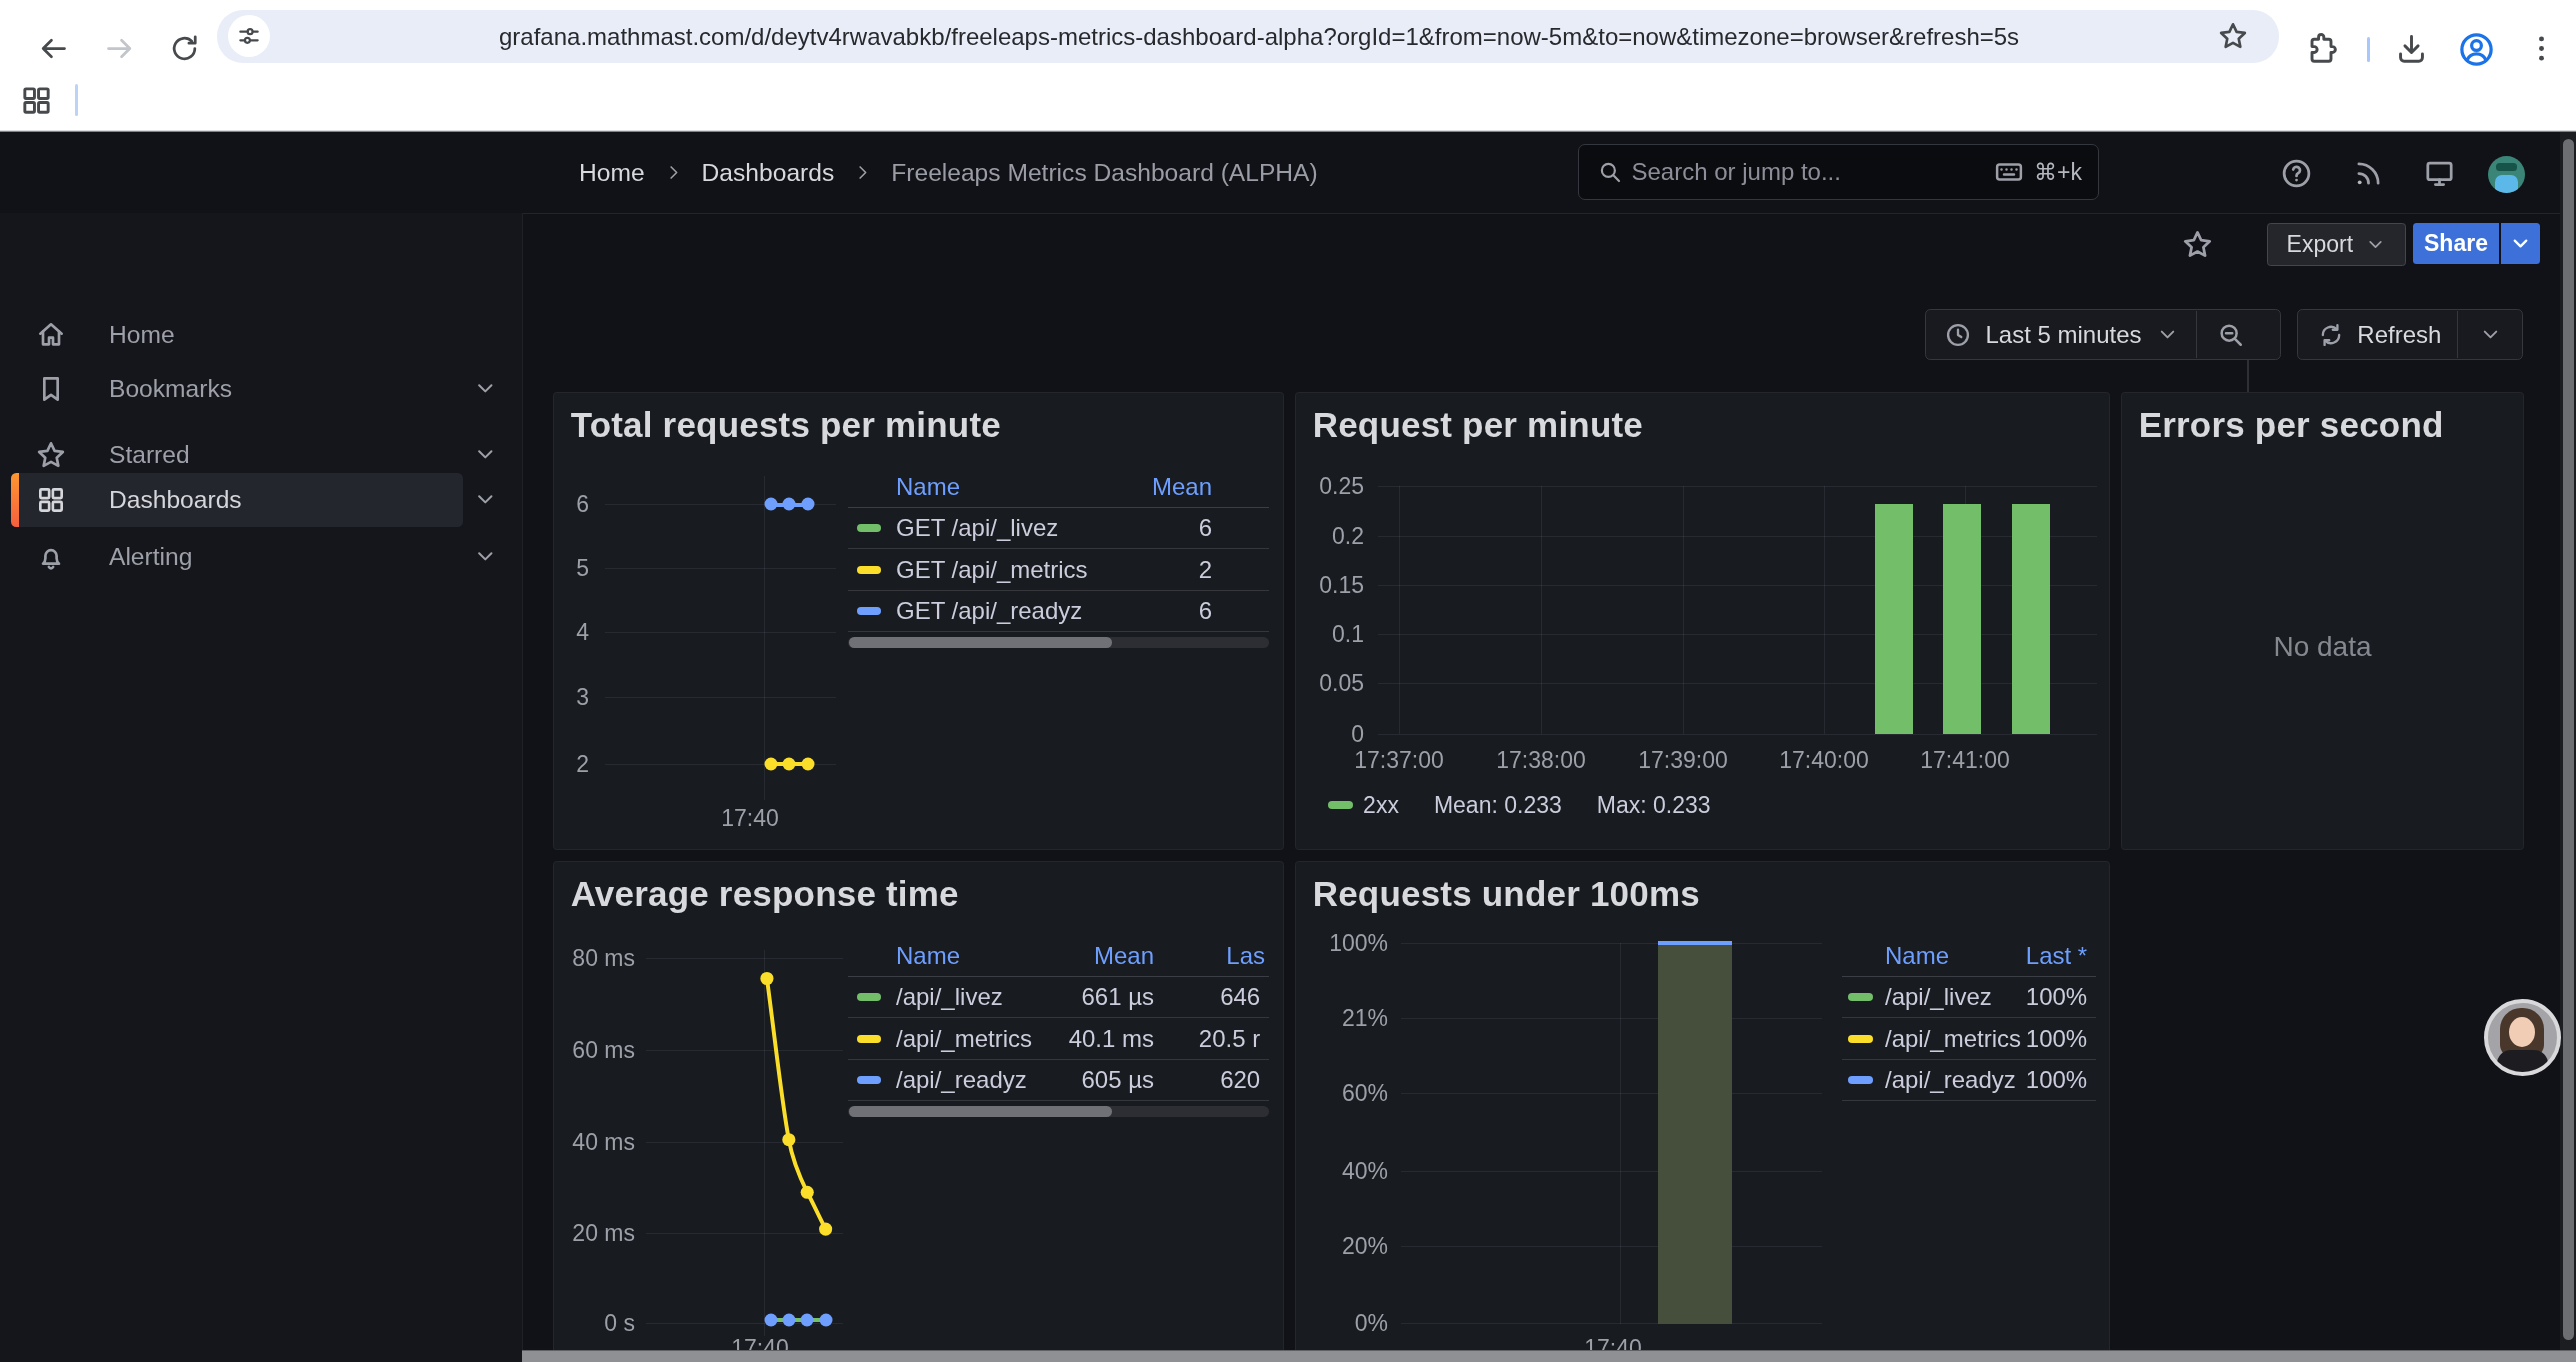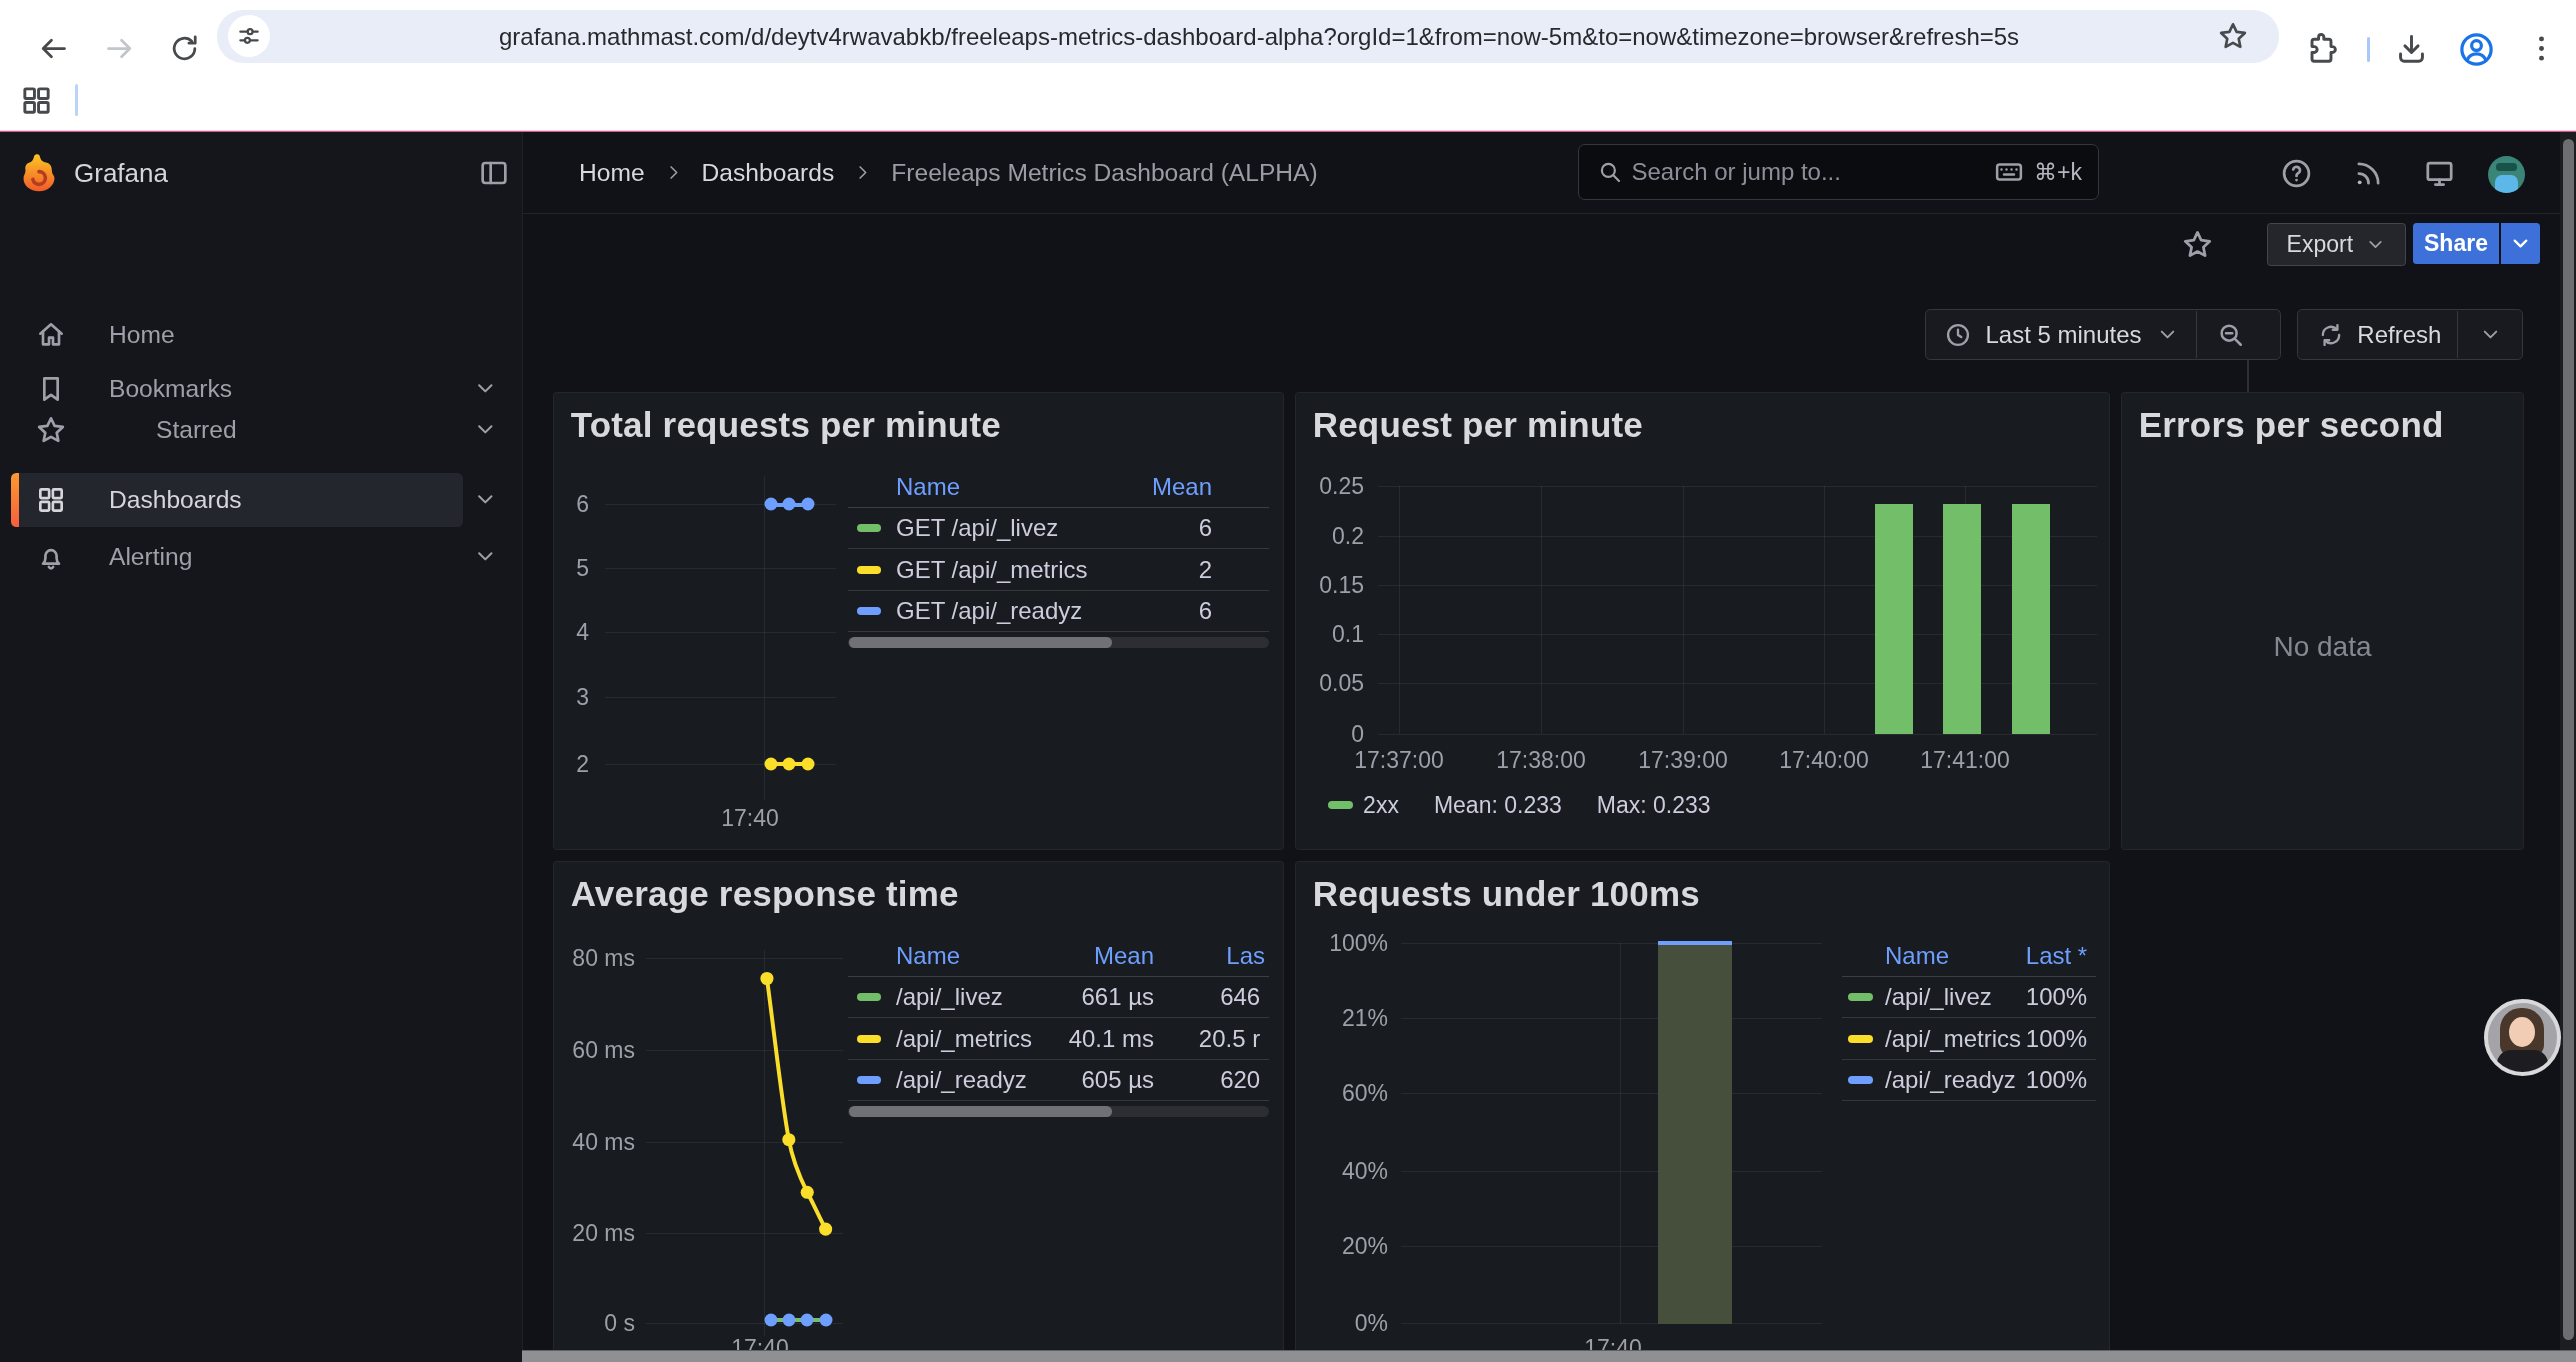--- a/index.html
+++ b/index.html
@@ -123,37 +123,20 @@
       <svg class="cicon" width="30" height="30" viewBox="0 0 24 24" stroke-width="2">
           <path d="M3 7a2 2 0 0 1 2-2h4l2 2.2h8a2 2 0 0 1 2 2V17a2 2 0 0 1-2 2H5a2 2 0 0 1-2-2z"></path>
         </svg>
       <span>收藏博客</span>
     </div>
   </div>
 
   <div id="grafana">
 
     <div id="gheader">
-      <div id="gheader-left">
-        <svg class="abs" style="left:19px;top:21px" width="40" height="40" viewBox="0 0 44 44">
-          <defs>
-              <linearGradient id="gf" x1="0" y1="0" x2="0" y2="1">
-                <stop offset="0" stop-color="#fcc624"></stop>
-                <stop offset="1" stop-color="#f15b2a"></stop>
-              </linearGradient>
-            </defs>
-          <path fill="url(#gf)" d="M22 2c2 3 1 5 4 7s7 1 9 5c1.8 3.6.5 6 2 9 .9 1.8 2 2.5 2 5 0 7-7 14-17 14S5 36 5 28c0-3 1.5-4.5 2-7 .6-3-1-5 1-8s5-2 7-5 1-5 3-6c1.5-.8 3-.5 4 0z"></path>
-          <path d="M22 20.5a7 7 0 1 1-6.8 8.6" stroke="#b63c1f" stroke-width="4" fill="none" stroke-linecap="round"></path>
-        </svg>
-        <span class="abs" style="left:74px;top:26px;font-size:26px;color:#d5d6db;">Grafana</span>
-        <svg class="abs gicon" style="left:478px;top:24.6px" width="32" height="32" viewBox="0 0 24 24">
-            <rect x="3.5" y="4.5" width="17" height="15" rx="2"></rect>
-            <path d="M9.5 4.5v15"></path>
-          </svg>
-      </div>
 
       <div class="abs" style="left:579px;top:0;height:81px;display:flex;align-items:center;gap:19px;">
         <span class="crumb">Home</span>
         <svg class="gicon" width="19" height="19" viewBox="0 0 24 24" stroke="#62656d">
             <path d="M9 5l7 7-7 7"></path>
           </svg>
         <span class="crumb">Dashboards</span>
         <svg class="gicon" width="19" height="19" viewBox="0 0 24 24" stroke="#62656d">
             <path d="M9 5l7 7-7 7"></path>
           </svg>
@@ -204,21 +187,21 @@
       </div>
       <div class="side-item" style="top:149px;">
         <svg class="gicon" style="margin-left:35px" width="32" height="32" viewBox="0 0 24 24">
             <path d="M7 4h10v16l-5-3.6L7 20z"></path>
           </svg>
         <span class="lbl">Bookmarks</span>
         <svg class="gicon" style="margin-left:auto;margin-right:24.6px" width="24.6" height="24.6" viewBox="0 0 24 24">
             <path d="M6 9l6 6 6-6"></path>
           </svg>
       </div>
-      <div class="side-item" style="top:190px;gap:47px;">
+      <div class="side-item" style="top:215px;">
         <svg class="gicon" style="margin-left:35px" width="32" height="32" viewBox="0 0 24 24">
             <path d="M12 3.2l2.7 5.7 6.2.8-4.6 4.3 1.2 6.1-5.5-3-5.5 3 1.2-6.1L3.1 9.7l6.2-.8z"></path>
           </svg>
         <span class="lbl">Starred</span>
         <svg class="gicon" style="margin-left:auto;margin-right:24.6px" width="24.6" height="24.6" viewBox="0 0 24 24">
             <path d="M6 9l6 6 6-6"></path>
           </svg>
       </div>
       <div class="abs" style="left:10.5px;top:260px;width:452px;height:54px;background:#24262d;border-radius:5.3px;"></div>
       <div class="abs" style="left:10.5px;top:260px;width:8.8px;height:54px;border-radius:5.3px 0 0 5.3px;background:linear-gradient(#ff9830,#f55f3e);"></div>

